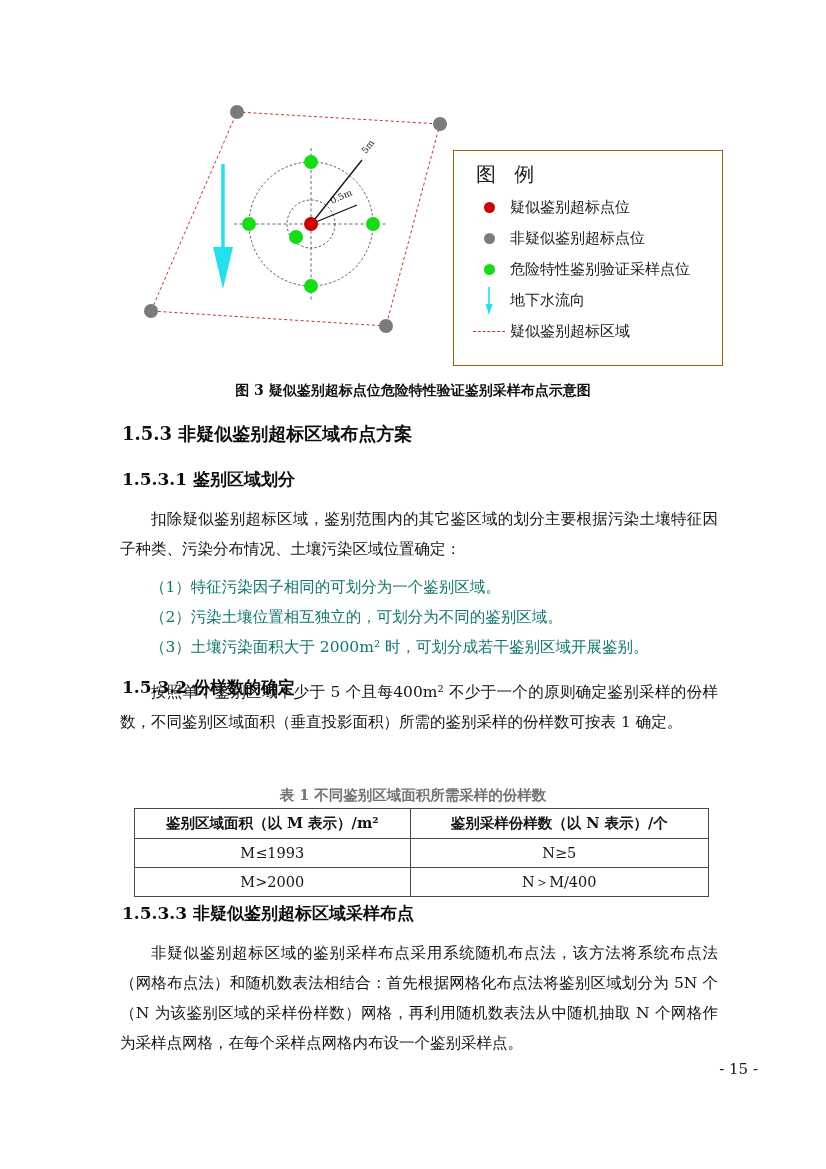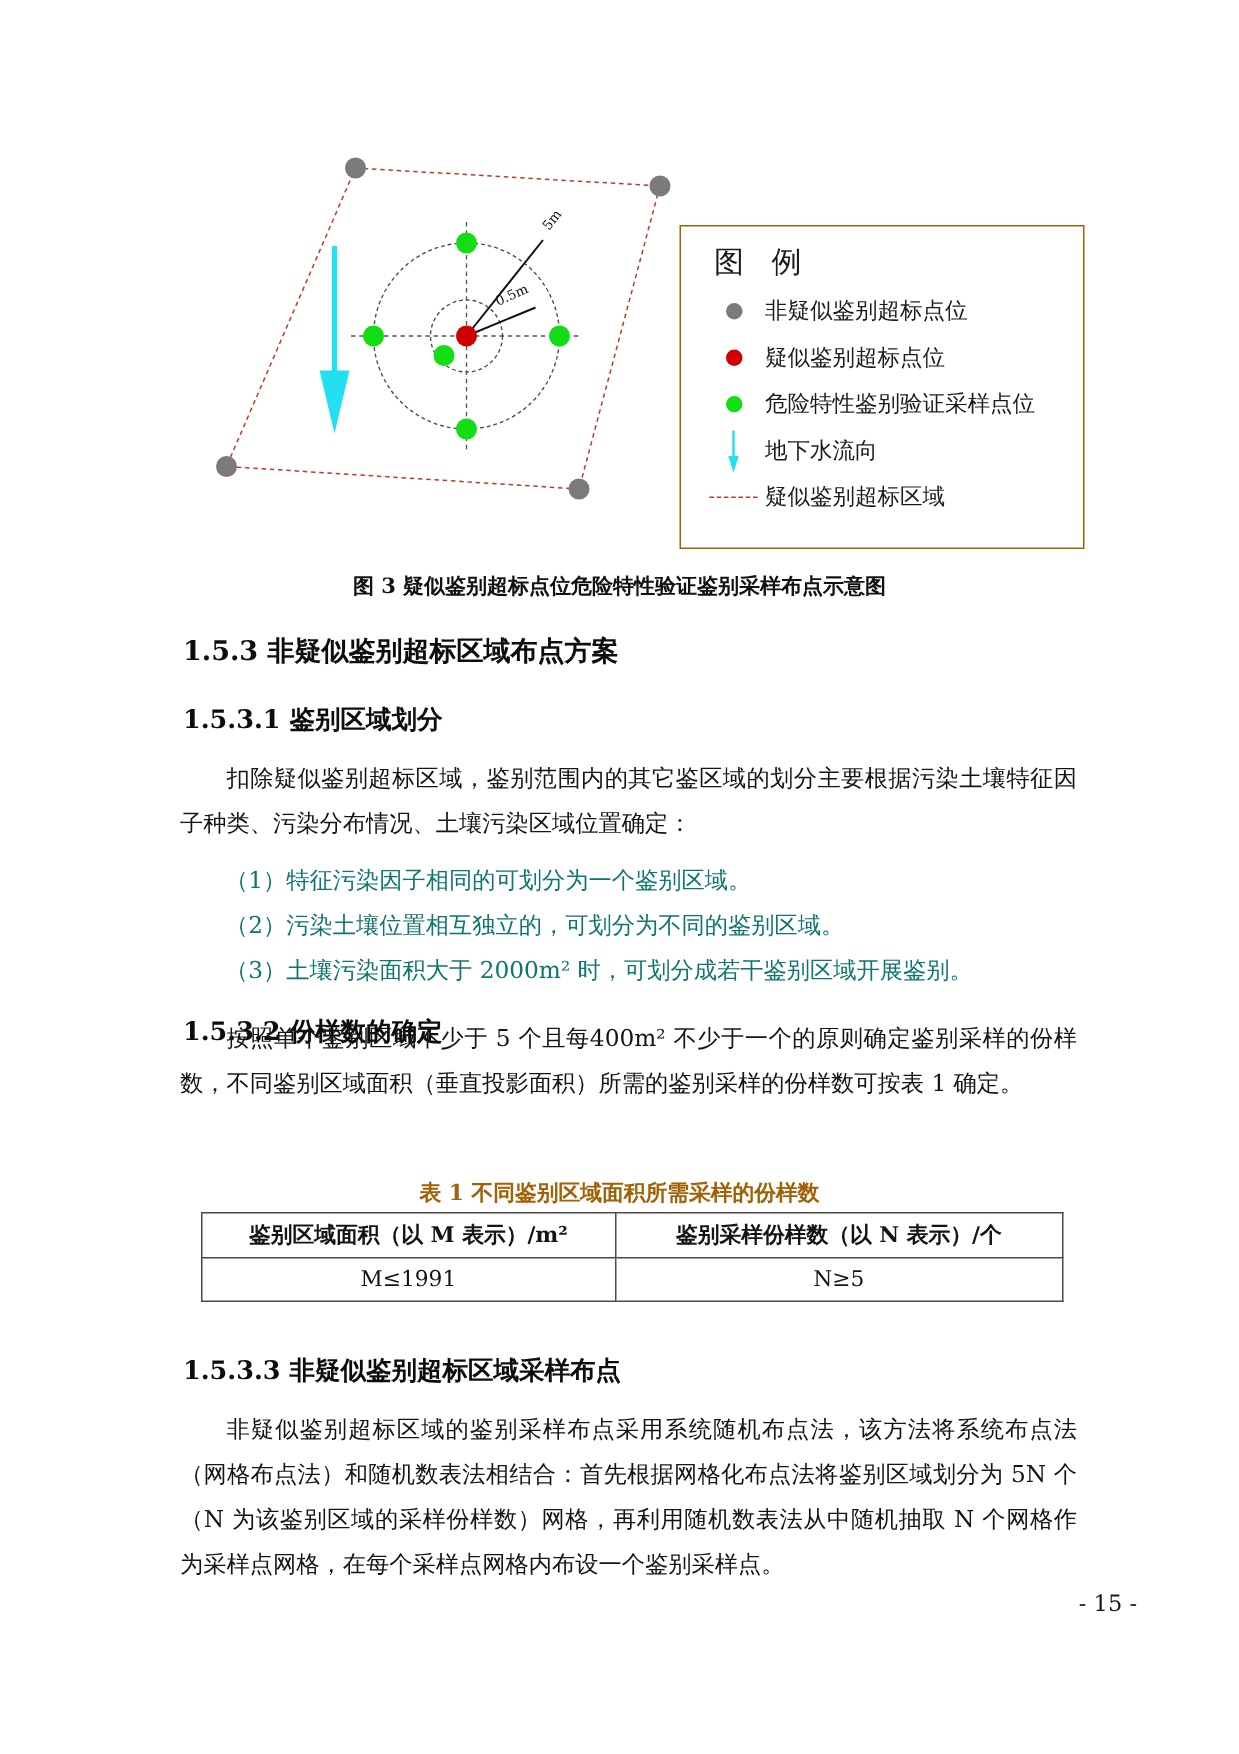--- a/index.html
+++ b/index.html
@@ -124,21 +124,21 @@
 
   
   .table-title {
     position: absolute;
     left: 0; right: 0;
     top: 786px;
     text-align: center;
     font-family: "DejaVu Serif", "Liberation Serif", serif;
     font-weight: bold;
     font-size: 14.5px;
-    color: #a16207;
+    color: #737373;
   }
   table.t1 {
     position: absolute;
     left: 134px;
     top: 808px;
     width: 575px;
     border-collapse: collapse;
     font-family: "DejaVu Serif", "Liberation Serif", serif;
   }
   table.t1 th, table.t1 td {
@@ -208,30 +208,30 @@
       <circle cx="188" cy="145" r="7" fill="#13dd13"></circle>
 
       <circle cx="203" cy="132" r="7" fill="#cf0000"></circle>
     </svg>
 
     <div class="legend-box">
       <div class="legend-title">图  例</div>
 
       <div class="legend-row">
         <span class="legend-swatch">
+          <span class="dot dot-red"></span>
+        </span>
+        <span class="legend-label">疑似鉴别超标点位</span>
+      </div>
+
+      <div class="legend-row">
+        <span class="legend-swatch">
           <span class="dot dot-gray"></span>
         </span>
         <span class="legend-label">非疑似鉴别超标点位</span>
-      </div>
-
-      <div class="legend-row">
-        <span class="legend-swatch">
-          <span class="dot dot-red"></span>
-        </span>
-        <span class="legend-label">疑似鉴别超标点位</span>
       </div>
 
       <div class="legend-row">
         <span class="legend-swatch">
           <span class="dot dot-green"></span>
         </span>
         <span class="legend-label">危险特性鉴别验证采样点位</span>
       </div>
 
       <div class="legend-row">
@@ -273,22 +273,26 @@
 
   <table class="t1">
     <thead>
       <tr>
         <th class="col-a">鉴别区域面积（以 M 表示）/m²</th>
         <th class="col-b">鉴别采样份样数（以 N 表示）/个</th>
       </tr>
     </thead>
     <tbody>
       <tr>
-        <td>M≤1991</td>
+        <td>M≤1993</td>
         <td>N≥5</td>
+      </tr>
+      <tr>
+        <td>M&gt;2000</td>
+        <td>N＞M/400</td>
       </tr>
     </tbody>
   </table>
 
   <div class="h3 h3-lvl3" style="top:902px;">1.5.3.3 非疑似鉴别超标区域采样布点</div>
 
   <div class="para indent" style="top:938px;">非疑似鉴别超标区域的鉴别采样布点采用系统随机布点法，该方法将系统布点法（网格布点法）和随机数表法相结合：首先根据网格化布点法将鉴别区域划分为 5N 个（N 为该鉴别区域的采样份样数）网格，再利用随机数表法从中随机抽取 N 个网格作为采样点网格，在每个采样点网格内布设一个鉴别采样点。</div>
 
   <div class="page-number">- 15 -</div>
 </div>

